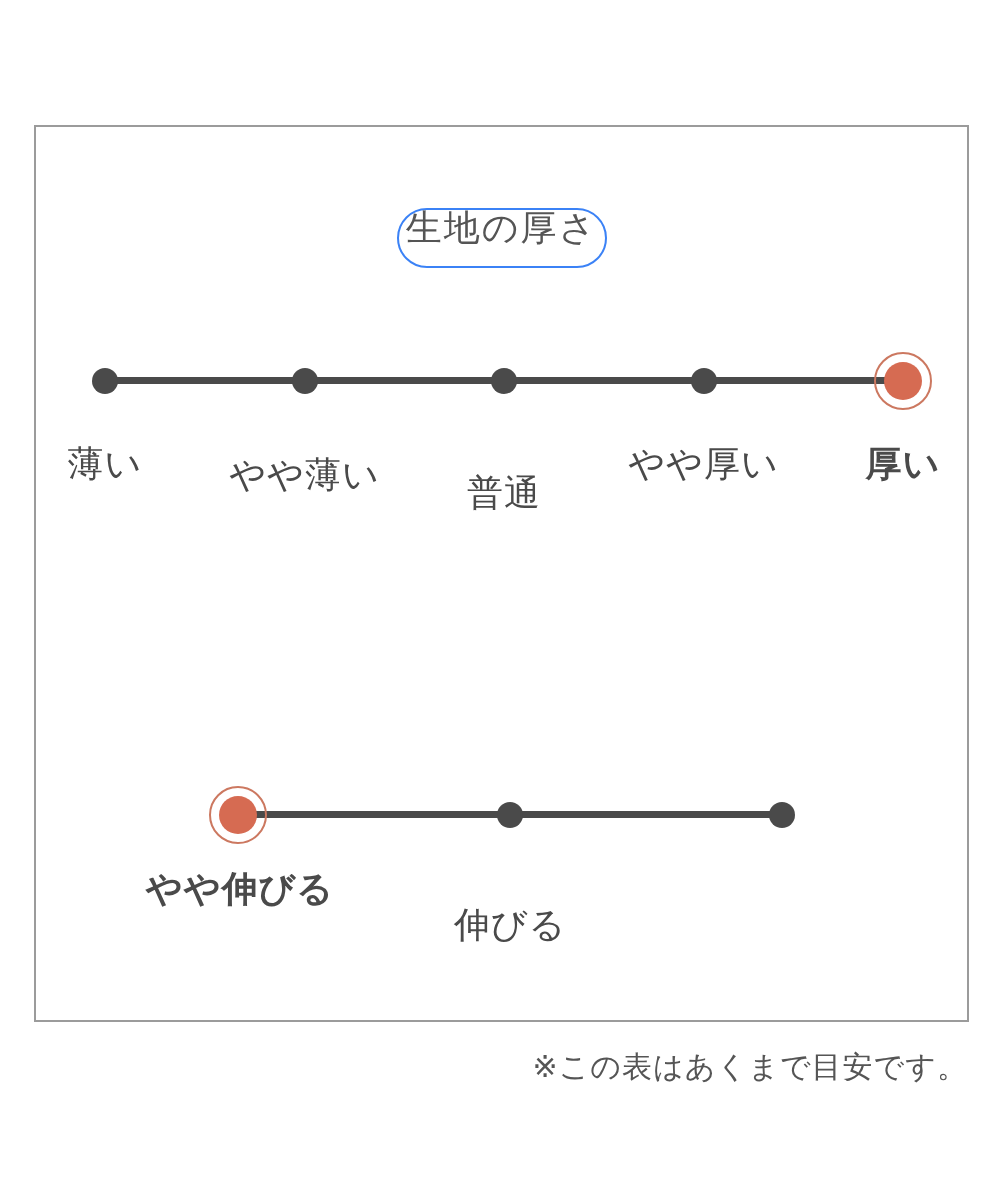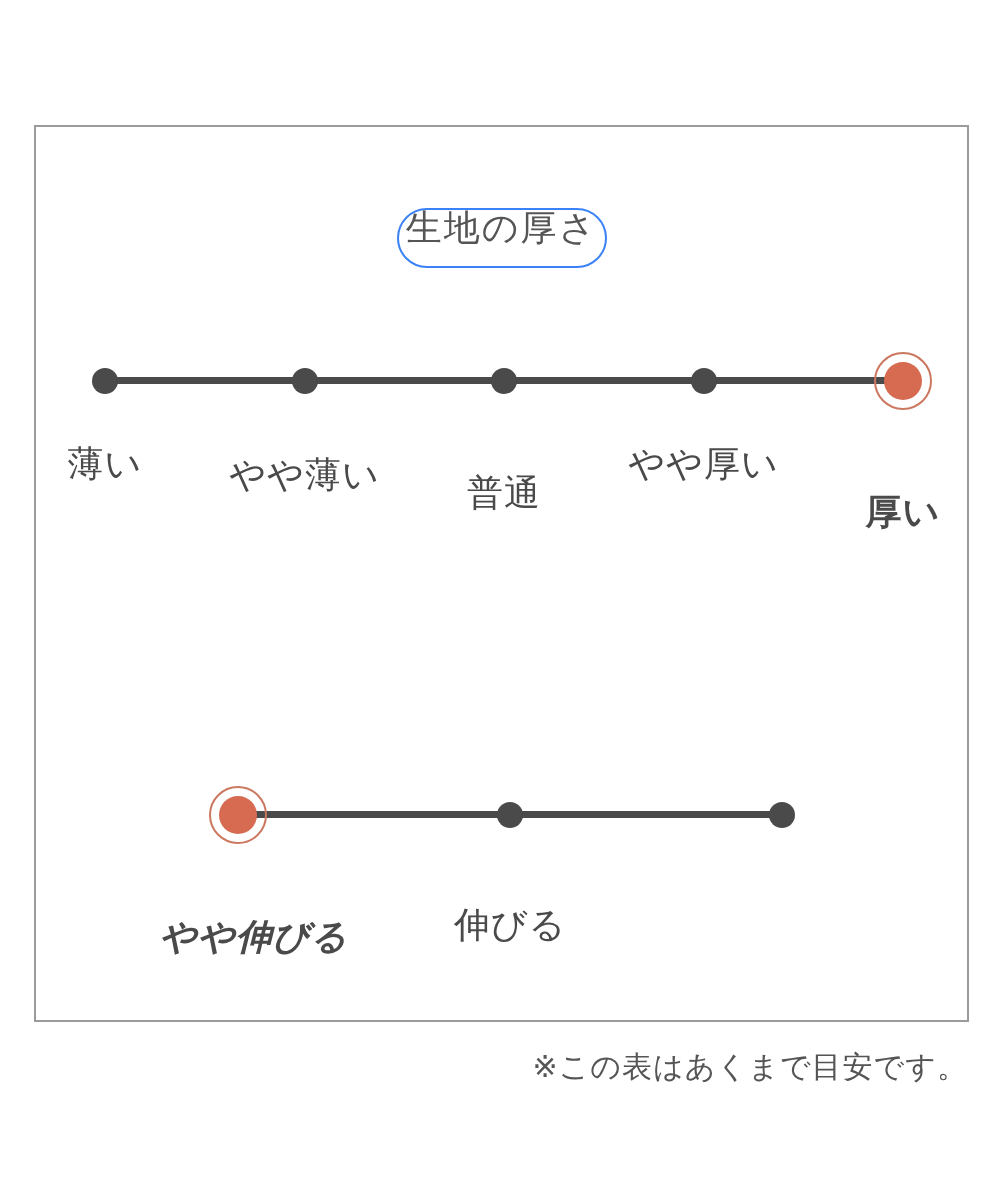--- a/index.html
+++ b/index.html
@@ -42,21 +42,21 @@
   }
   .ring{
     position:absolute;width:58px;height:58px;border-radius:50%;
     box-sizing:border-box;border:2px solid var(--ring);background:transparent;
     transform:translate(-50%,-50%);
   }
   .lbl{
     position:absolute;transform:translate(-50%,-50%);
     font-size:36px;color:var(--ink);letter-spacing:1px;white-space:nowrap;line-height:1;text-align:center;
   }
-  .lbl.sel{font-weight:bold;margin-top:48px;}
+  .lbl.sel{font-weight:bold;}
   .footnote{
     position:absolute;right:32px;top:1047px;
     font-size:30px;color:var(--muted);letter-spacing:1px;white-space:nowrap;
   }
 </style>
 </head>
 <body>
 
 <div class="canvas">
   <div class="box">
@@ -71,19 +71,19 @@
       <div class="dot" style="left: 468px; top: 254px;"></div>
       <div class="lbl" style="left: 468px; top: 337px; margin-top: 29px;">普通</div>
       <div class="dot" style="left: 667.5px; top: 254px;"></div>
       <div class="lbl" style="left: 667.5px; top: 337px;">やや厚い</div>
       <div class="ring" style="left: 867px; top: 254px;"></div>
       <div class="dot sel" style="left: 867px; top: 254px;"></div>
       <div class="lbl sel" style="left: 867px; top: 337px;">厚い</div>
       <div class="line" style="left: 202px; top: 684px; width: 544px;"></div>
       <div class="ring" style="left: 202px; top: 688px;"></div>
       <div class="dot sel" style="left: 202px; top: 688px;"></div>
-      <div class="lbl sel" style="left: 218px; top: 762px; font-style: italic;">やや伸びる</div>
+      <div class="lbl sel" style="left: 204px; top: 762px;">やや伸びる</div>
       <div class="dot" style="left: 474px; top: 688px;"></div>
       <div class="lbl" style="left: 474px; top: 762px; margin-top: 36px;">伸びる</div>
       <div class="dot" style="left: 746px; top: 688px;"></div>
     </div>
   <div class="footnote">※この表はあくまで目安です。</div>
 </div>
 
 </body></html>

